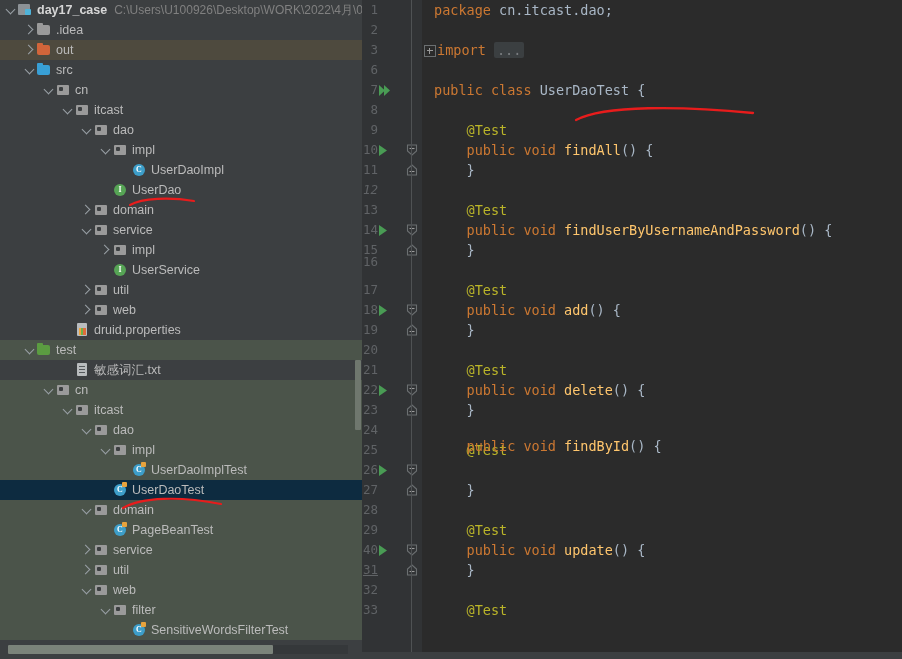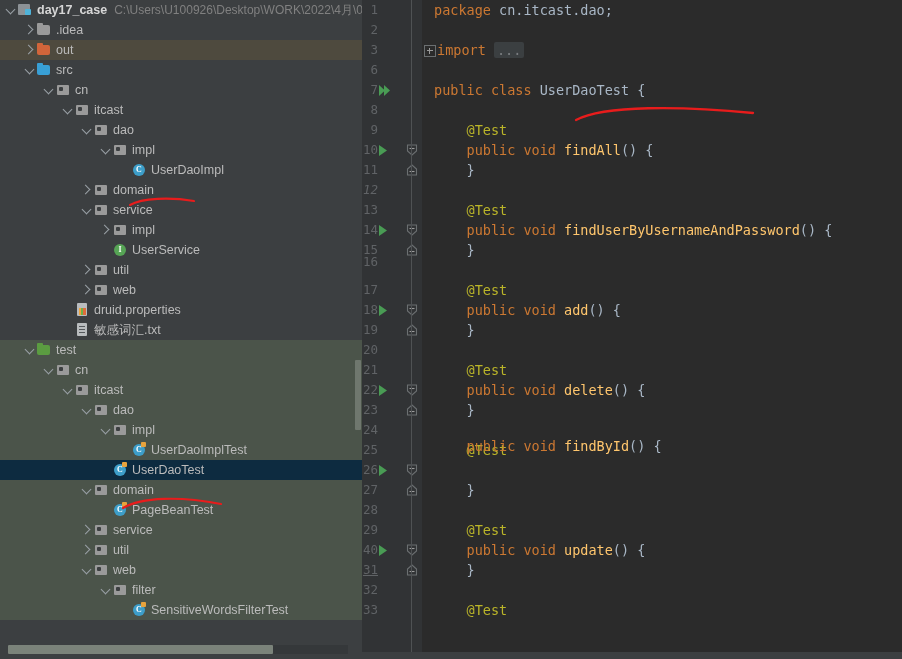--- a/index.html
+++ b/index.html
@@ -402,20 +402,26 @@
           <span class="ic pkg"></span>
           <span class="tname">impl</span>
         </div>
         <div class="tree-row ">
           <span class="indent" style="width: 114px;"></span>
           <span class="twisty none"></span>
           <span class="ic cls"></span>
           <span class="tname">UserDaoImpl</span>
         </div>
         <div class="tree-row ">
+          <span class="indent" style="width: 95px;"></span>
+          <span class="twisty none"></span>
+          <span class="ic iface"></span>
+          <span class="tname">UserDao</span>
+        </div>
+        <div class="tree-row ">
           <span class="indent" style="width: 76px;"></span>
           <span class="twisty right">
             <i></i>
           </span>
           <span class="ic pkg"></span>
           <span class="tname">domain</span>
         </div>
         <div class="tree-row ">
           <span class="indent" style="width: 76px;"></span>
           <span class="twisty">
@@ -453,33 +459,33 @@
           </span>
           <span class="ic pkg"></span>
           <span class="tname">web</span>
         </div>
         <div class="tree-row ">
           <span class="indent" style="width: 57px;"></span>
           <span class="twisty none"></span>
           <span class="ic propfile"></span>
           <span class="tname">druid.properties</span>
         </div>
+        <div class="tree-row sel-test">
+          <span class="indent" style="width: 19px;"></span>
+          <span class="twisty">
+            <i></i>
+          </span>
+          <span class="ic folder-green"></span>
+          <span class="tname">test</span>
+        </div>
         <div class="tree-row ">
           <span class="indent" style="width: 57px;"></span>
           <span class="twisty none"></span>
           <span class="ic txtfile"></span>
           <span class="tname">敏感词汇.txt</span>
-        </div>
-        <div class="tree-row sel-test">
-          <span class="indent" style="width: 19px;"></span>
-          <span class="twisty">
-            <i></i>
-          </span>
-          <span class="ic folder-green"></span>
-          <span class="tname">test</span>
         </div>
         <div class="tree-row sel-test">
           <span class="indent" style="width: 38px;"></span>
           <span class="twisty">
             <i></i>
           </span>
           <span class="ic pkg"></span>
           <span class="tname">cn</span>
         </div>
         <div class="tree-row sel-test">

